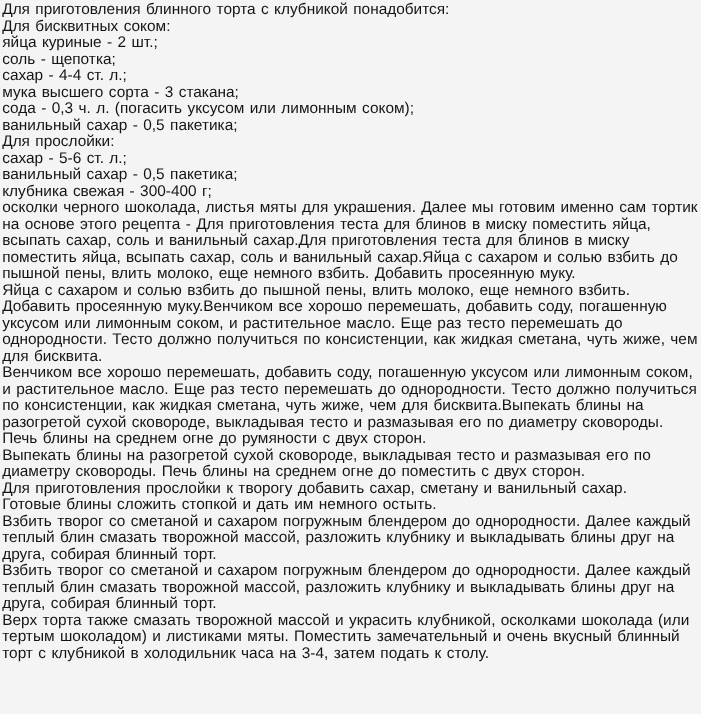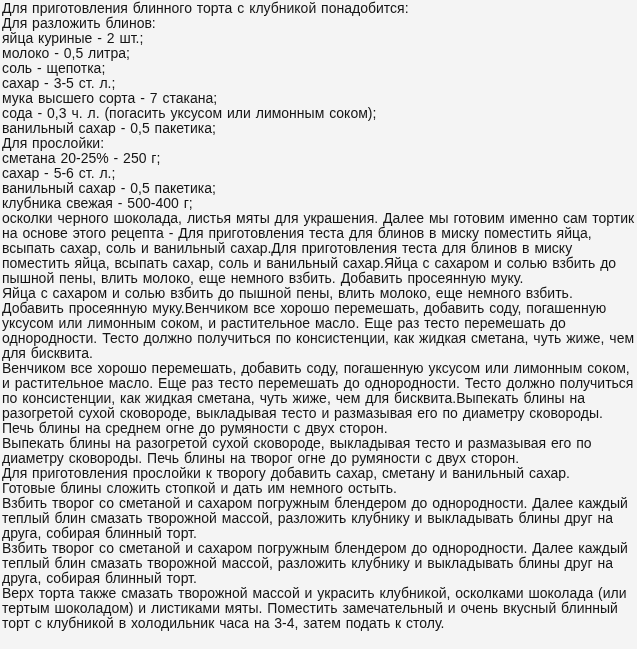--- a/index.html
+++ b/index.html
@@ -26,36 +26,34 @@
     padding: 0;
     word-spacing: 1px;
   }
 </style>
 </head>
 <body style="background: rgb(244, 244, 244);">
 
 <div class="page" style="color: rgb(20, 20, 20);">
   <div id="paragraphs">
       <p class="line">Для приготовления блинного торта с клубникой понадобится:</p>
-      <p class="line">Для разложить блинов:</p>
+      <p class="line">Для бисквитных соком:</p>
       <p class="line">яйца куриные - 2 шт.;</p>
-      <p class="line">молоко - 0,5 литра;</p>
       <p class="line">соль - щепотка;</p>
-      <p class="line">сахар - 3-5 ст. л.;</p>
-      <p class="line">мука высшего сорта - 7 стакана;</p>
+      <p class="line">сахар - 4-4 ст. л.;</p>
+      <p class="line">мука высшего сорта - 3 стакана;</p>
       <p class="line">сода - 0,3 ч. л. (погасить уксусом или лимонным соком);</p>
       <p class="line">ванильный сахар - 0,5 пакетика;</p>
       <p class="line">Для прослойки:</p>
-      <p class="line">сметана 20-25% - 250 г;</p>
       <p class="line">сахар - 5-6 ст. л.;</p>
       <p class="line">ванильный сахар - 0,5 пакетика;</p>
-      <p class="line">клубника свежая - 500-400 г;</p>
+      <p class="line">клубника свежая - 300-400 г;</p>
       <p class="line">осколки черного шоколада, листья мяты для украшения. Далее мы готовим именно сам тортик на основе этого рецепта - Для приготовления теста для блинов в миску поместить яйца, всыпать сахар, соль и ванильный сахар.Для приготовления теста для блинов в миску поместить яйца, всыпать сахар, соль и ванильный сахар.Яйца с сахаром и солью взбить до пышной пены, влить молоко, еще немного взбить. Добавить просеянную муку.</p>
       <p class="line">Яйца с сахаром и солью взбить до пышной пены, влить молоко, еще немного взбить. Добавить просеянную муку.Венчиком все хорошо перемешать, добавить соду, погашенную уксусом или лимонным соком, и растительное масло. Еще раз тесто перемешать до однородности. Тесто должно получиться по консистенции, как жидкая сметана, чуть жиже, чем для бисквита.</p>
       <p class="line">Венчиком все хорошо перемешать, добавить соду, погашенную уксусом или лимонным соком, и растительное масло. Еще раз тесто перемешать до однородности. Тесто должно получиться по консистенции, как жидкая сметана, чуть жиже, чем для бисквита.Выпекать блины на разогретой сухой сковороде, выкладывая тесто и размазывая его по диаметру сковороды. Печь блины на среднем огне до румяности с двух сторон.</p>
-      <p class="line">Выпекать блины на разогретой сухой сковороде, выкладывая тесто и размазывая его по диаметру сковороды. Печь блины на творог огне до румяности с двух сторон.</p>
+      <p class="line">Выпекать блины на разогретой сухой сковороде, выкладывая тесто и размазывая его по диаметру сковороды. Печь блины на среднем огне до поместить с двух сторон.</p>
       <p class="line">Для приготовления прослойки к творогу добавить сахар, сметану и ванильный сахар.</p>
       <p class="line">Готовые блины сложить стопкой и дать им немного остыть.</p>
       <p class="line">Взбить творог со сметаной и сахаром погружным блендером до однородности. Далее каждый теплый блин смазать творожной массой, разложить клубнику и выкладывать блины друг на друга, собирая блинный торт.</p>
       <p class="line">Взбить творог со сметаной и сахаром погружным блендером до однородности. Далее каждый теплый блин смазать творожной массой, разложить клубнику и выкладывать блины друг на друга, собирая блинный торт.</p>
       <p class="line">Верх торта также смазать творожной массой и украсить клубникой, осколками шоколада (или тертым шоколадом) и листиками мяты. Поместить замечательный и очень вкусный блинный торт с клубникой в холодильник часа на 3-4, затем подать к столу.</p>
     </div>
 </div>
 
 </body></html>

